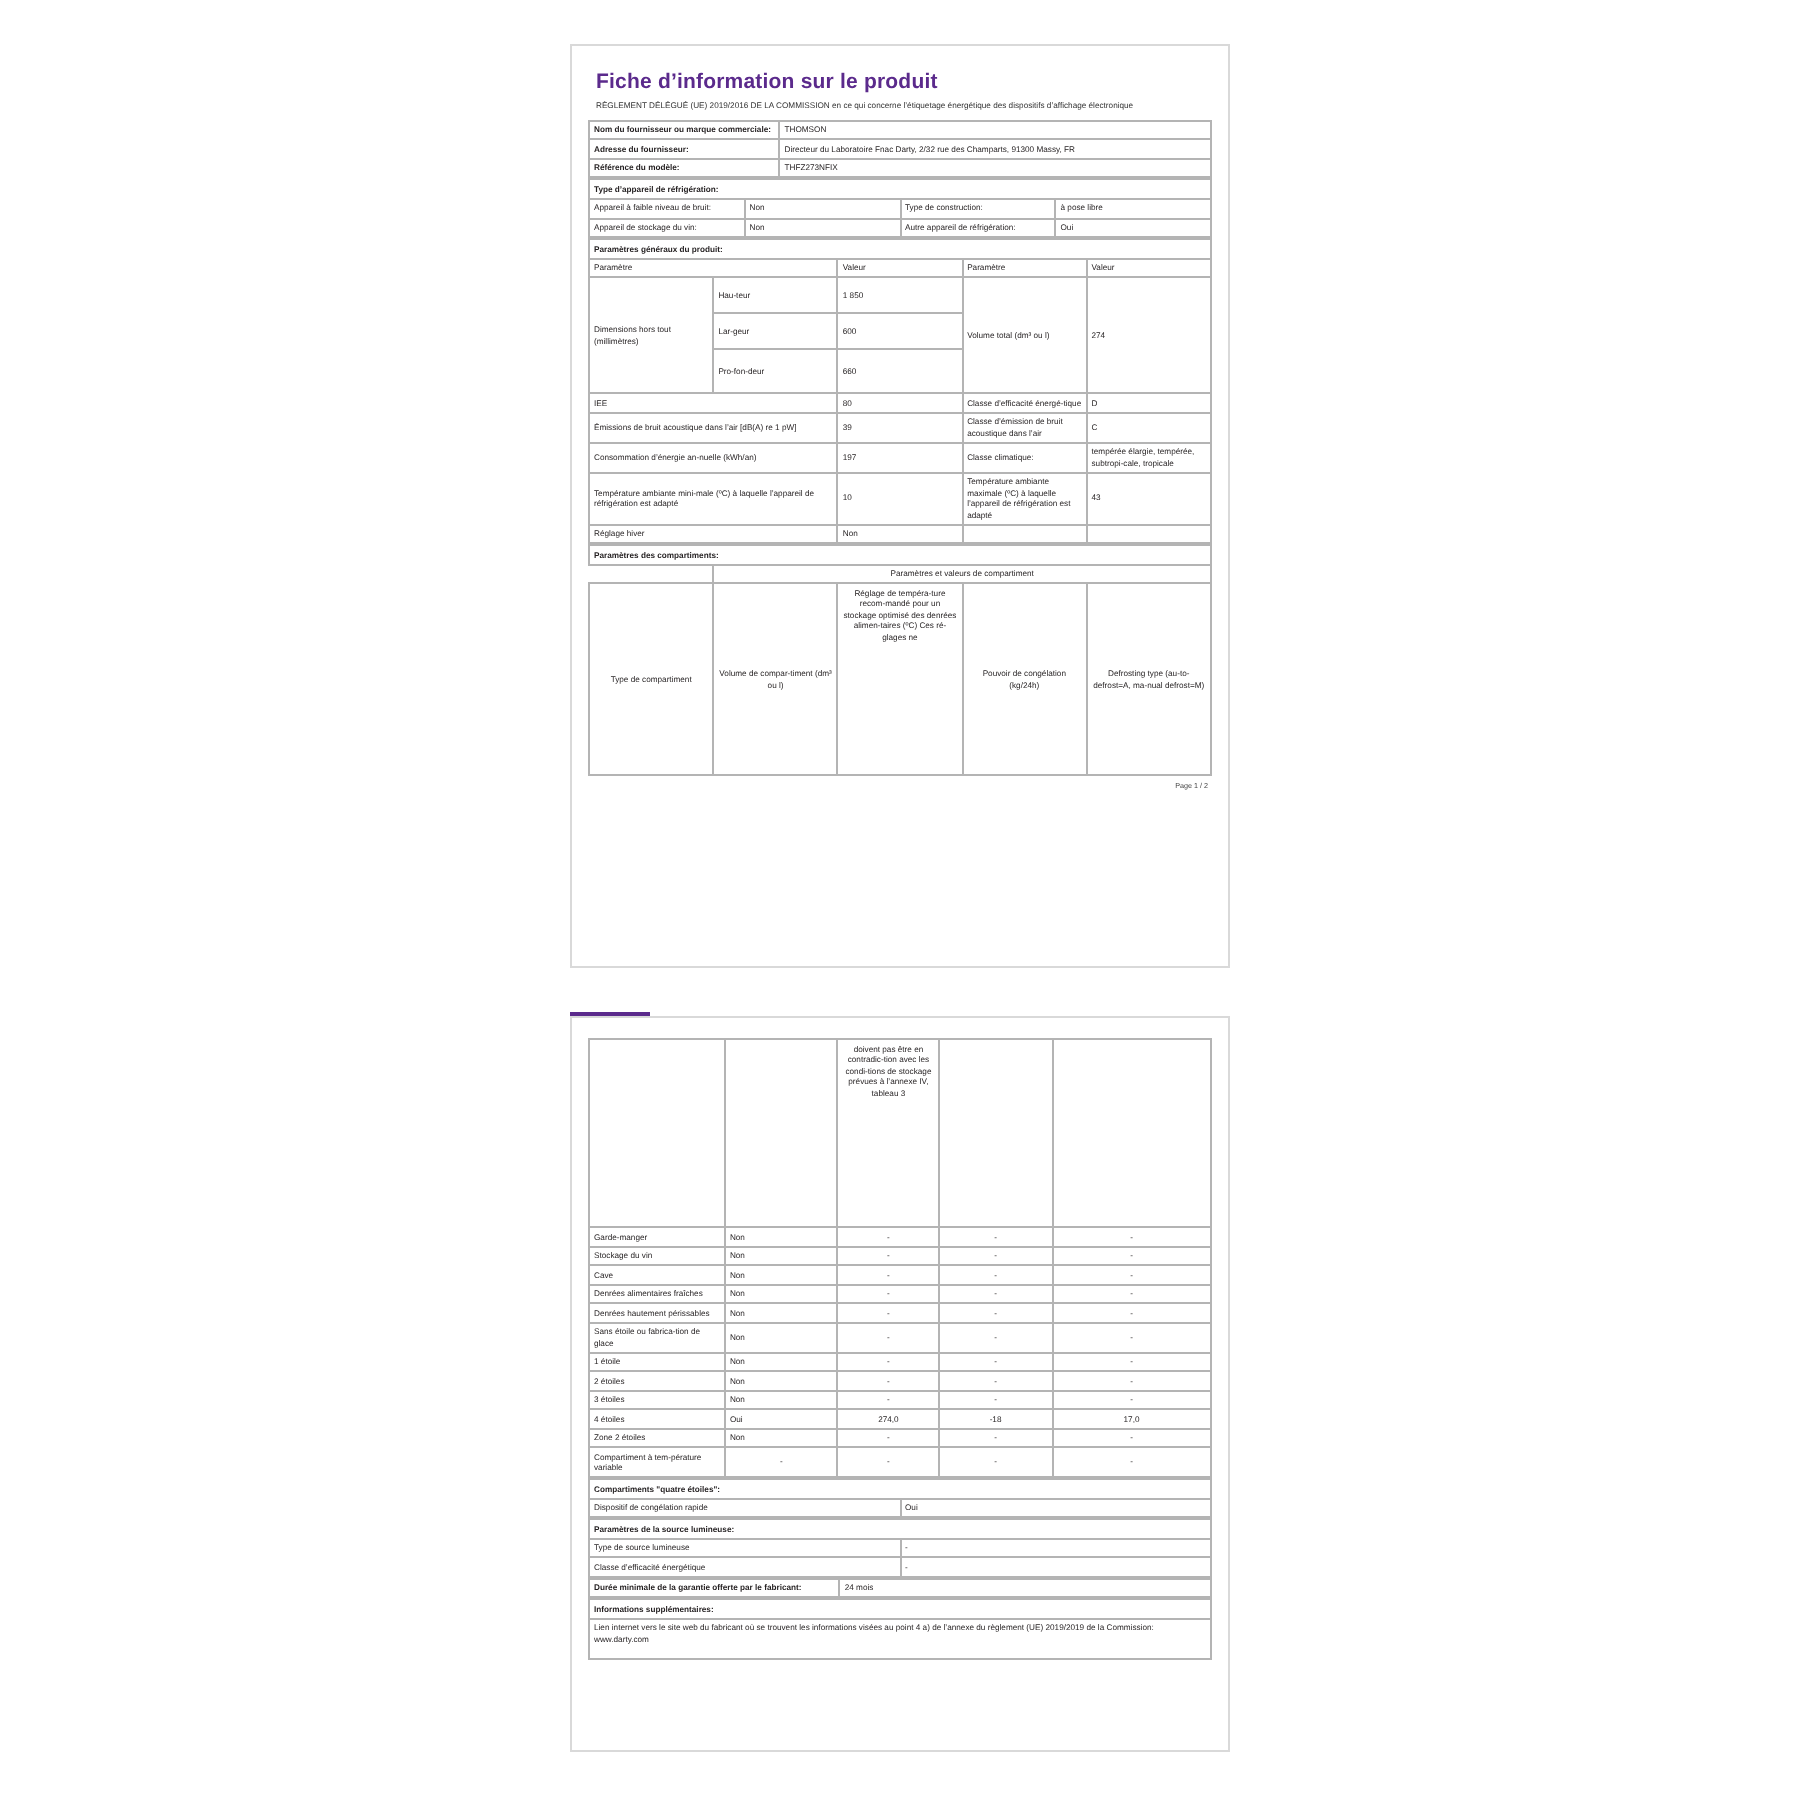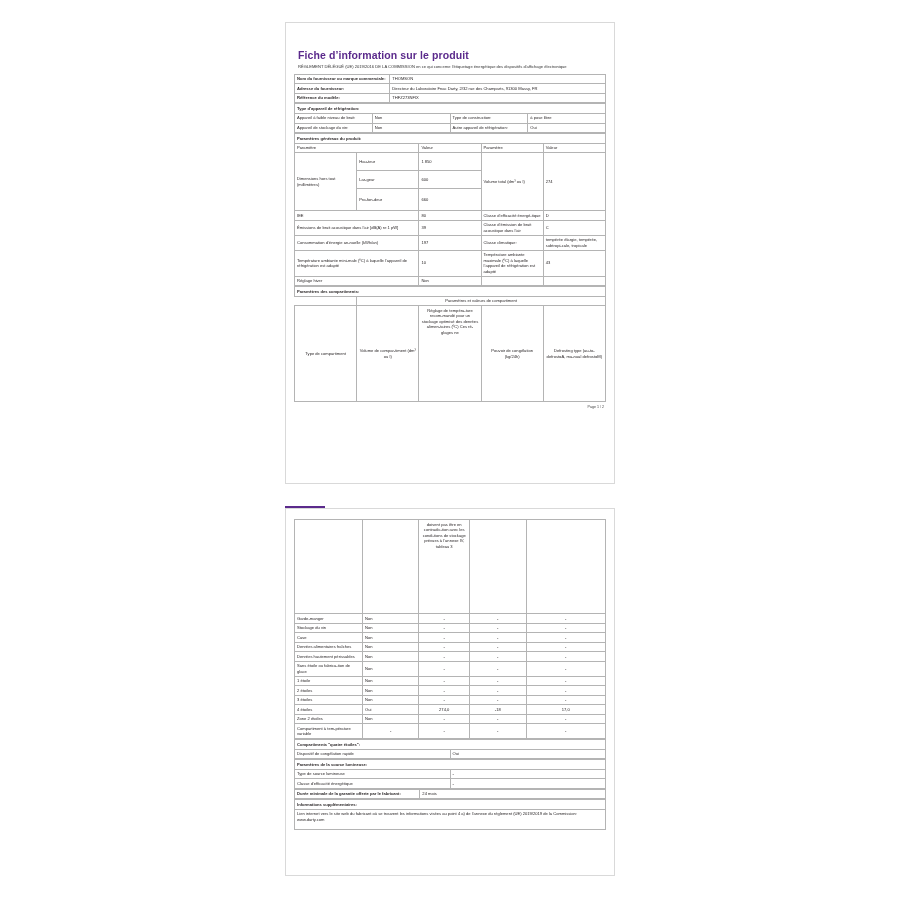--- a/index.html
+++ b/index.html
@@ -18,21 +18,21 @@
     position: absolute;
     background: #ffffff;
     border: 1px solid #d9d9d9;
     box-sizing: border-box;
   }
   #page1 {
     left: 285px;
     top: 22px;
     width: 330px;
     height: 462px;
-    padding: 24px 8px 6px 8px;
+    padding: 10px 8px 6px 8px;
   }
   #page2 {
     left: 285px;
     top: 508px;
     width: 330px;
     height: 368px;
     padding: 10px 8px 6px 8px;
   }
   .doc-title {
     color: #5b2a8c;

